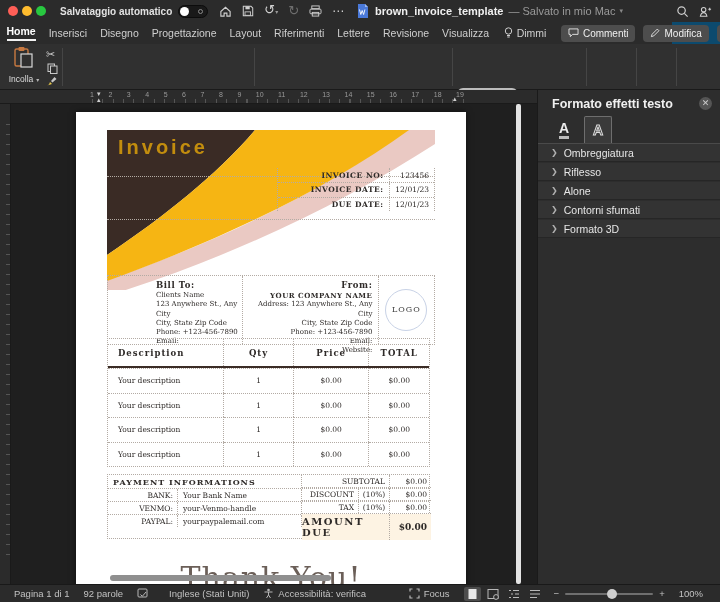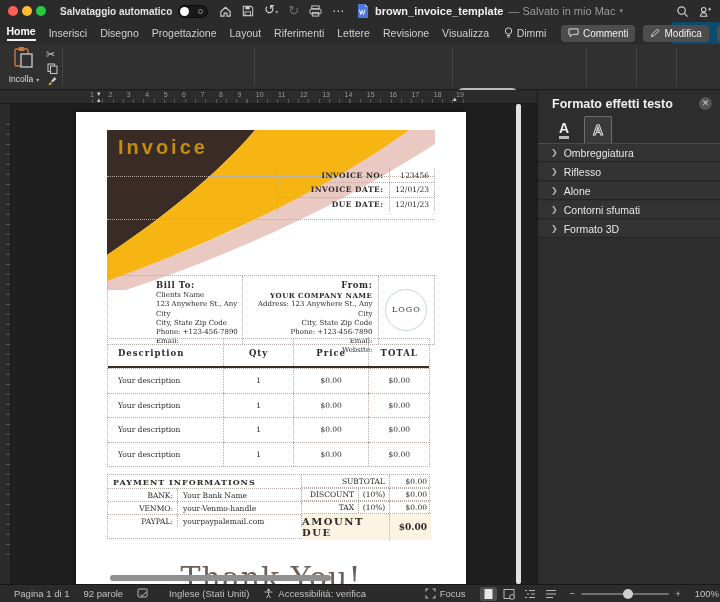--- a/index.html
+++ b/index.html
@@ -672,16 +672,16 @@
     <div class="viewic">
         <svg width="12" height="10" viewBox="0 0 12 10">
           <path d="M1 1.5h10M1 5h10M1 8.5h7" stroke="#b8b8b8"></path>
         </svg>
       </div>
     <span class="sb" style="margin-left:10px">−</span>
     <div class="ztrack">
         <div class="zthumb"></div>
       </div>
     <span class="sb" style="margin-left:0">+</span>
-    <span class="sb" style="margin-right:1px">100%</span>
+    <span class="sb" style="margin-right:17px">100%</span>
   </div>
 
 </div>
 
 </body></html>

